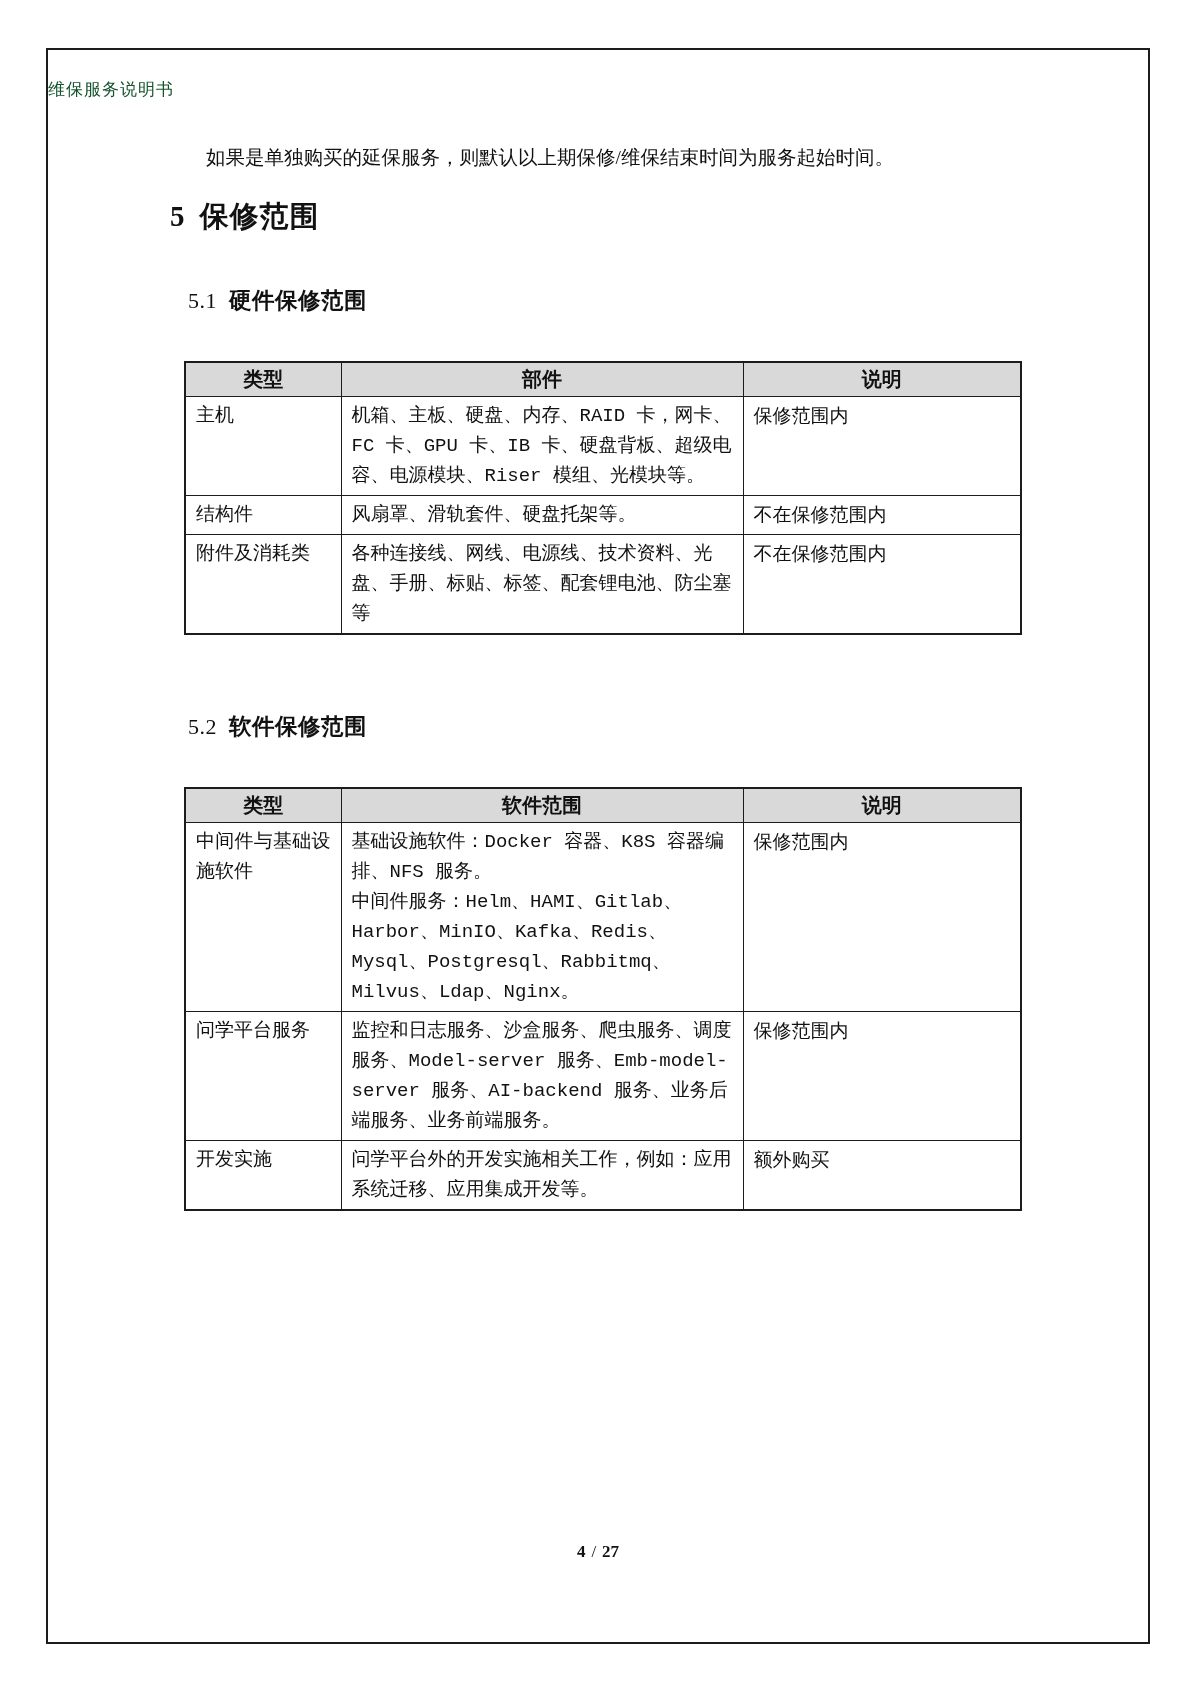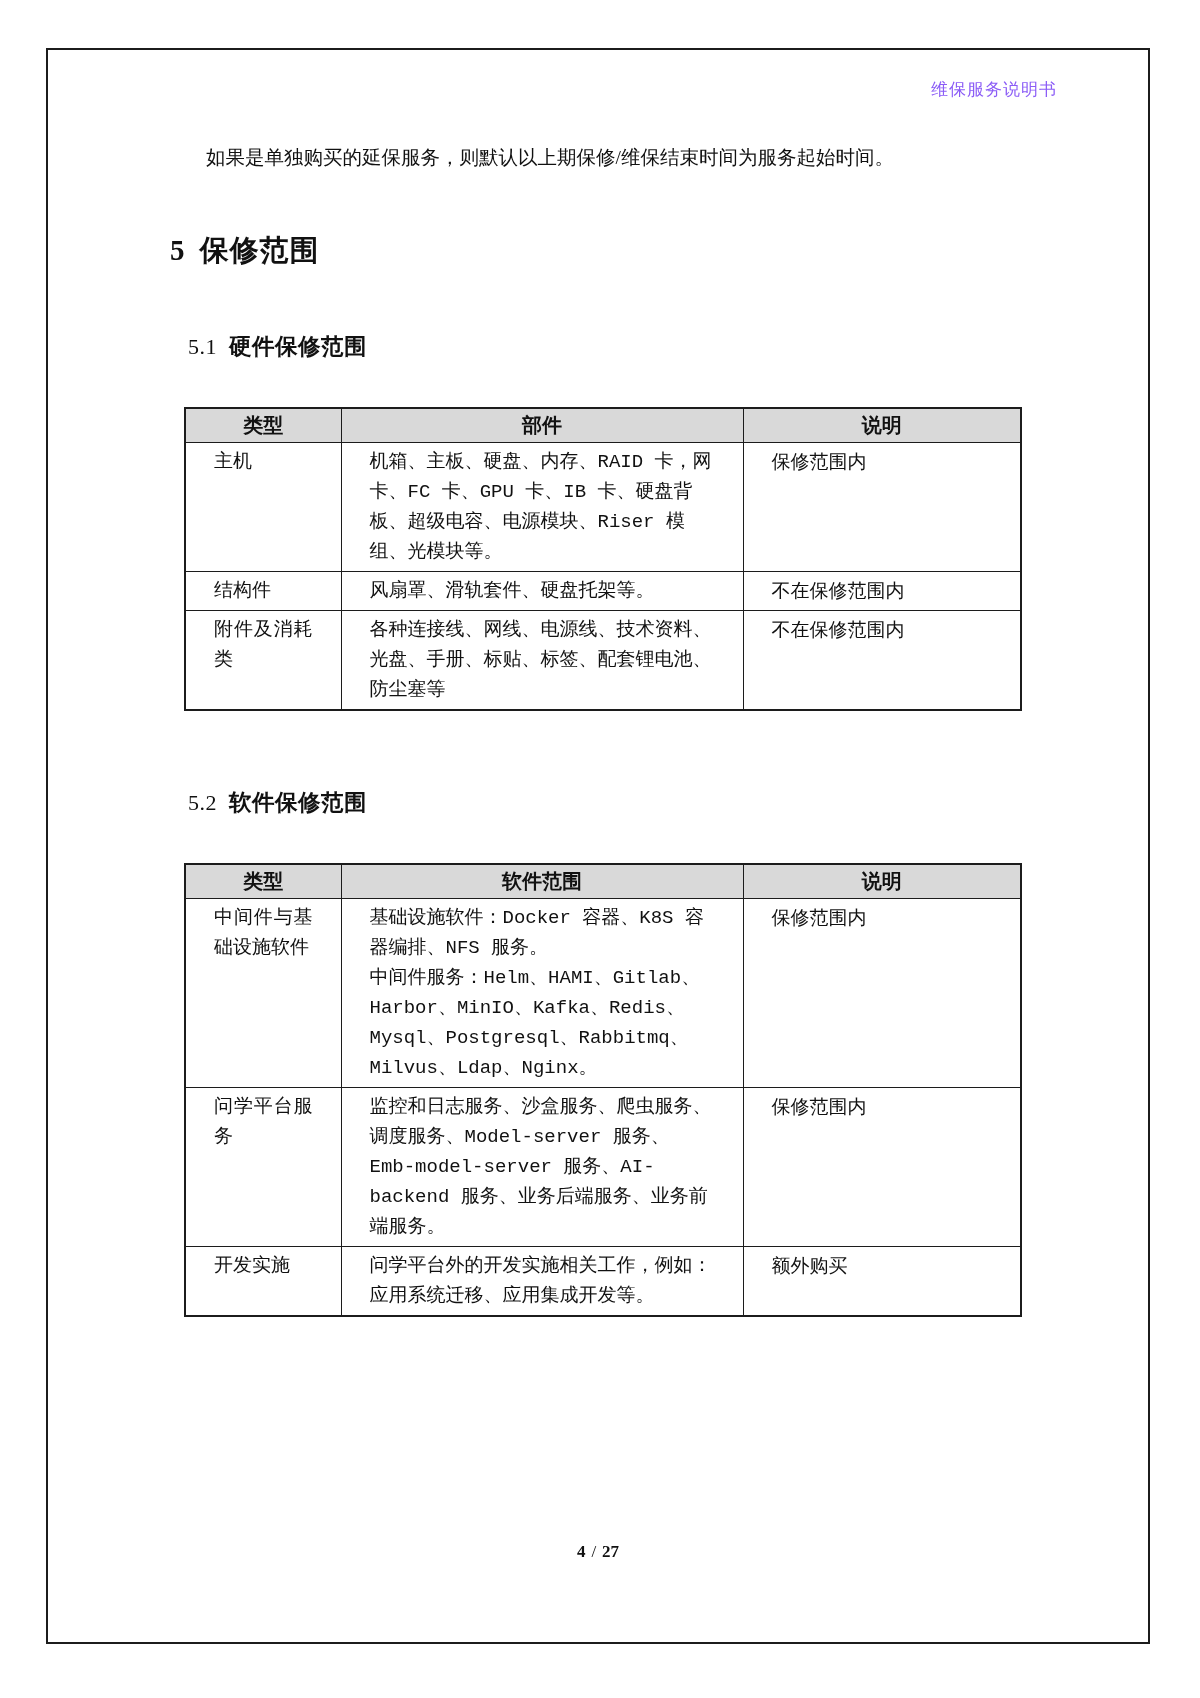--- a/index.html
+++ b/index.html
@@ -20,45 +20,45 @@
     height: 1596px;
     border: 2px solid #1c1c1c;
     box-sizing: border-box;
   }
   .content {
     position: absolute;
     left: 0; top: 0; right: 0; bottom: 0;
     padding-top: 28px;
   }
   .doc-header {
-    text-align: right;
+    text-align: left;
     padding-right: 91px;
     font-size: 17px;
     letter-spacing: 1px;
-    color: #8b5cf6;
+    color: #14532d;
   }
   .intro {
     margin: 42px 120px 0 158px;
     font-size: 19.5px;
     line-height: 30px;
   }
   .h1 {
-    margin: 58px 0 0 122px;
+    margin: 24px 0 0 122px;
     font-family: "Liberation Sans", "DejaVu Sans", sans-serif;
     font-weight: bold;
     font-size: 29px;
     letter-spacing: 1px;
   }
   .h1 .num {
     font-family: "Liberation Serif", "DejaVu Serif", serif;
     font-weight: bold;
     margin-right: 14px;
   }
   .h2 {
-    margin: 60px 0 0 140px;
+    margin: 48px 0 0 140px;
     font-family: "Liberation Sans", "DejaVu Sans", sans-serif;
     font-weight: bold;
     font-size: 22.5px;
     letter-spacing: 0.5px;
   }
   .h2 .num {
     font-family: "Liberation Serif", "DejaVu Serif", serif;
     font-weight: normal;
     font-size: 22px;
     margin-right: 12px;
@@ -68,21 +68,21 @@
     margin-left: 136px;
     margin-top: 45px;
     border-collapse: collapse;
     table-layout: fixed;
     width: 836px;
     font-size: 19px;
   }
   table.wtable th, table.wtable td {
     border: 1px solid #1c1c1c;
     vertical-align: top;
-    padding: 4px 28px;
+    padding: 4px 10px;
     line-height: 30px;
     box-sizing: border-box;
   }
   table.wtable { border: 2px solid #1c1c1c; }
   table.wtable th {
     background: #d9d9d9;
     font-weight: bold;
     text-align: center;
     font-size: 20px;
     padding: 3px 6px;

